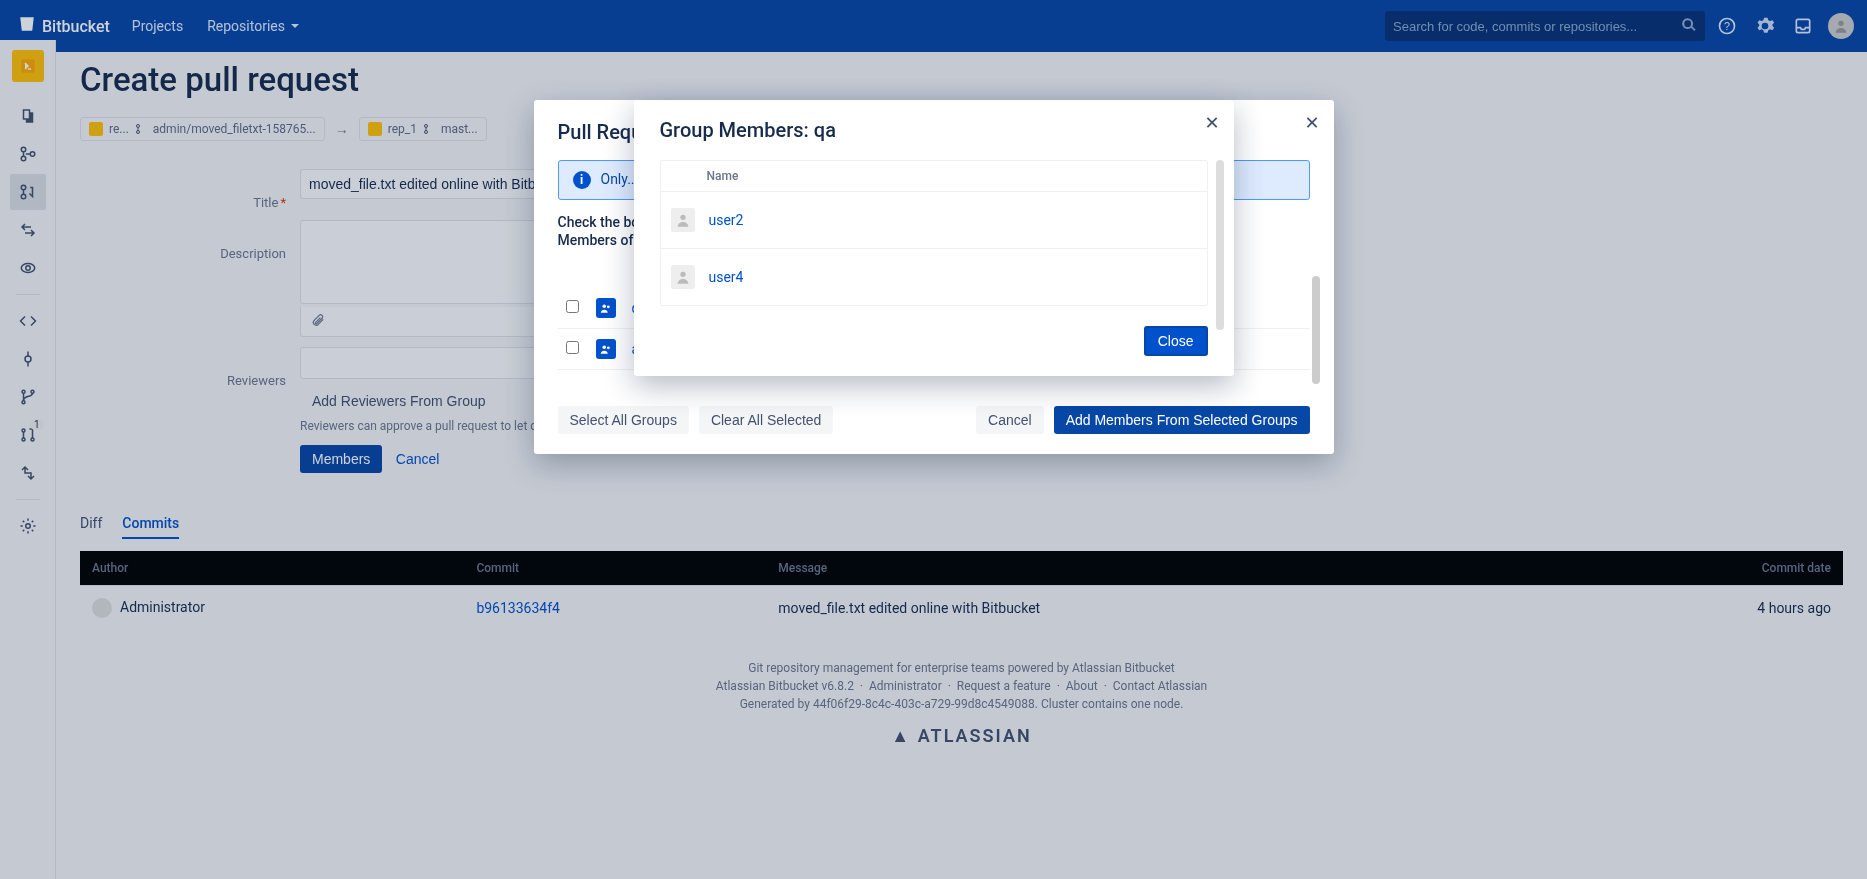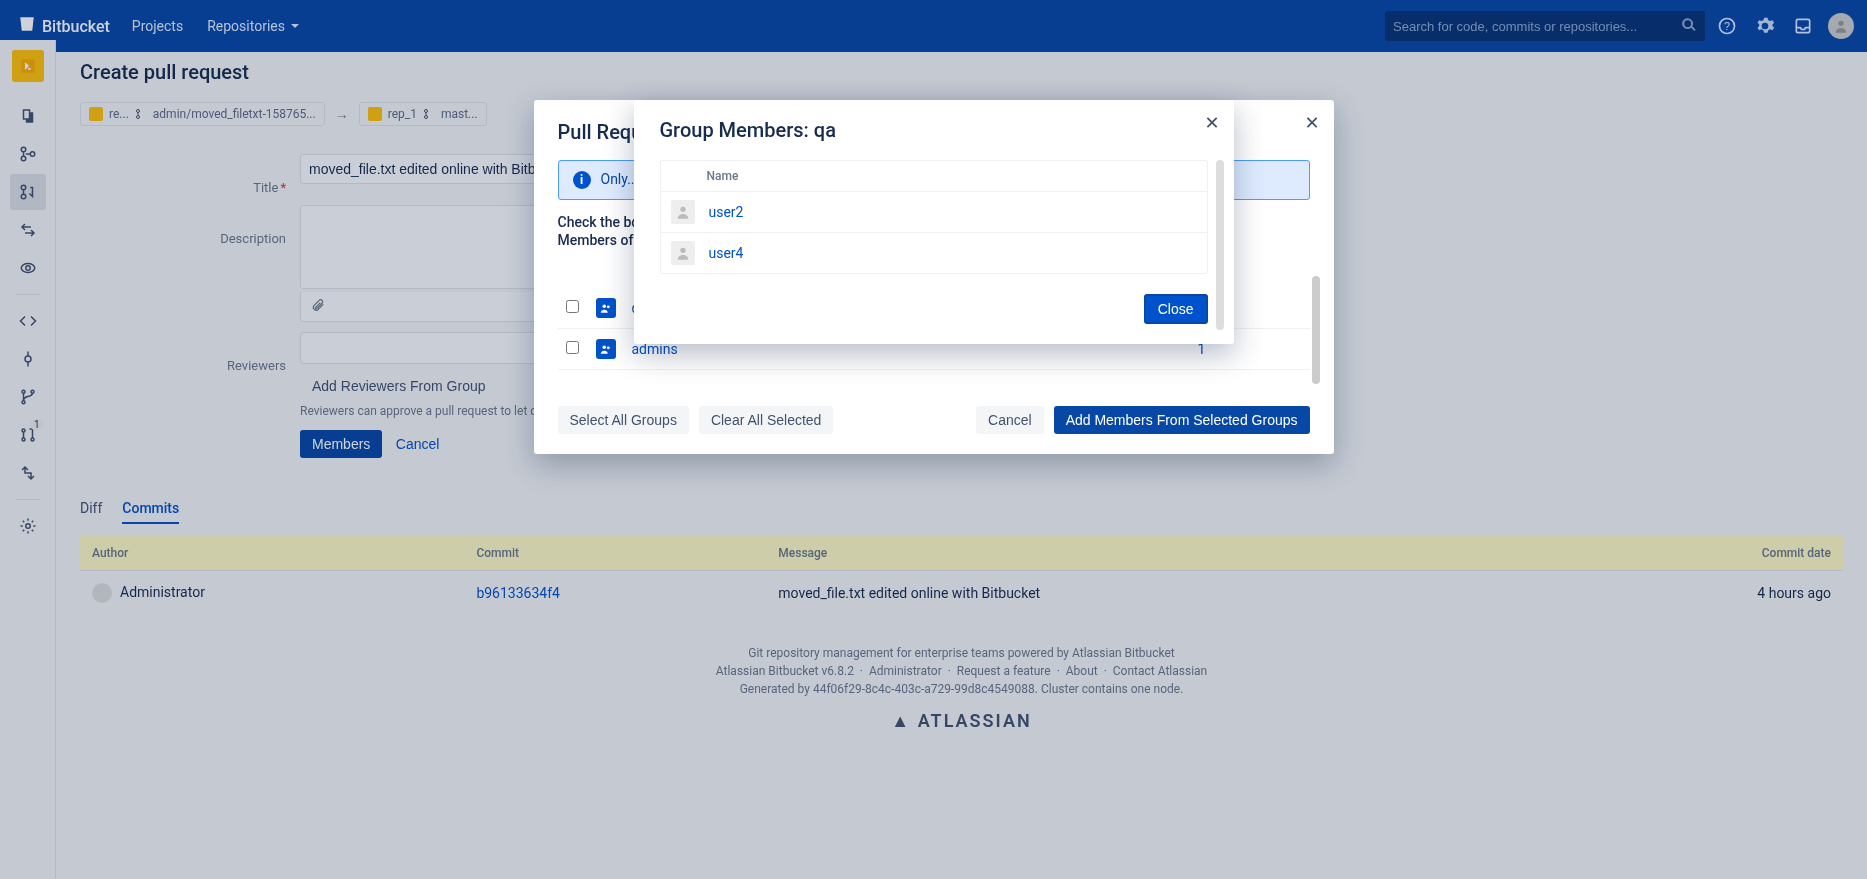--- a/index.html
+++ b/index.html
@@ -74,21 +74,21 @@
   .side-divider { width:24px; height:1px; background:#dfe1e6; margin:6px 0; }
   .side-badge { position:absolute; top:2px; right:2px; background:#eee; border-radius:8px; font-size:10px; padding:0 4px; color:#333; min-width:12px; text-align:center;}
 
   
   .main {
     position:absolute;
     top:40px; left:56px; right:0; bottom:0;
     overflow:auto;
     padding: 20px 24px;
   }
-  h1.page-heading { font-size:20px; font-weight:500; margin-bottom:18px; }
+  h1.page-heading { font-size:33px; font-weight:500; margin-bottom:18px; }
 
   .branch-box {
     display:flex; align-items:center; gap:10px; margin-bottom:28px;
   }
   .branch-tag {
     display:inline-flex; align-items:center;
     background:#f4f5f7;
     border:1px solid #dfe1e6;
     border-radius:3px;
     padding: 4px 8px;
@@ -117,21 +117,21 @@
   .btn-default { background:#f4f5f7; color:#42526e; }
   .btn-primary-strong { background:#0747a6; color:#fff; }
   .link-btn { color:#0052cc; background:none; border:none; padding:6px 10px; cursor:pointer; font-size:14px;}
   .help-text { font-size:12px; color:#6b778c; margin-top:4px;}
 
   .tabs { display:flex; gap:20px; border-bottom: none; margin-top:36px;}
   .tab { padding: 6px 0; color:#42526e; font-size:14px; cursor:pointer;}
   .tab.active { color:#0052cc; font-weight:500; border-bottom:2px solid #0052cc;}
 
   .commit-table { width:100%; margin-top:12px; border-collapse:collapse;}
-  .commit-table th { text-align:left; font-weight:500; color:#6b778c; font-size:12px; padding:10px 12px; border-bottom:1px solid #dfe1e6; background:#fef9c3;}
+  .commit-table th { text-align:left; font-weight:500; color:#6b778c; font-size:12px; padding:10px 12px; border-bottom:1px solid #dfe1e6; background:#000000;}
   .commit-table td { padding:12px 12px; border-bottom:1px solid #f4f5f7; font-size:14px;}
   .commit-table .date { text-align:right; }
   .mini-avatar { width:20px; height:20px; border-radius:50%; background:#ddd; display:inline-block; vertical-align:middle; margin-right:8px;}
 
   .footer { text-align:center; margin-top:30px; color:#6b778c; font-size:12px;}
   .footer p { margin: 4px 0;}
   .footer a { color:#6b778c;}
   .atlassian-logo { margin-top:14px; font-size:18px; color:#42526e; letter-spacing:2px; font-weight:600;}
 
   
@@ -168,21 +168,21 @@
     width:600px;
     background:#fff;
     border-radius:3px;
     box-shadow: 0 10px 30px rgba(9,30,66,0.3);
     padding: 18px 26px 20px 26px;
     z-index:100;
   }
   .dialog-small h2 { font-size:20px; font-weight:500;}
   .member-list { margin-top:18px; border:1px solid #f0f0f0; border-radius:2px;}
   .member-header { padding:8px 46px; font-size:12px; color:#6b778c; font-weight:500;}
-  .member-row { display:flex; align-items:center; gap:14px; padding:8px 10px; border-top:1px solid #f0f0f0;}
+  .member-row { display:flex; align-items:center; gap:14px; padding:16px 10px; border-top:1px solid #f0f0f0;}
   .member-avatar { width:24px; height:24px; background:#eee; border-radius:2px; display:flex; align-items:center; justify-content:center;}
   .dialog-small-footer { text-align:right; margin-top:20px;}
   .close-btn { background:#0052cc; color:#fff; padding:5px 12px; border-radius:3px; border:2px solid #0747a6; cursor:pointer; font-size:14px;}
   .small-scroll { position:absolute; right:10px; top:60px; height:170px; width:8px; background:#ddd; border-radius:4px;}
 
   .chevron-down::after{content:"";display:inline-block;margin-left:6px;border:4px solid transparent;border-top-color:currentColor;transform:translateY(2px);}
 </style>
 </head>
 <body>
 

